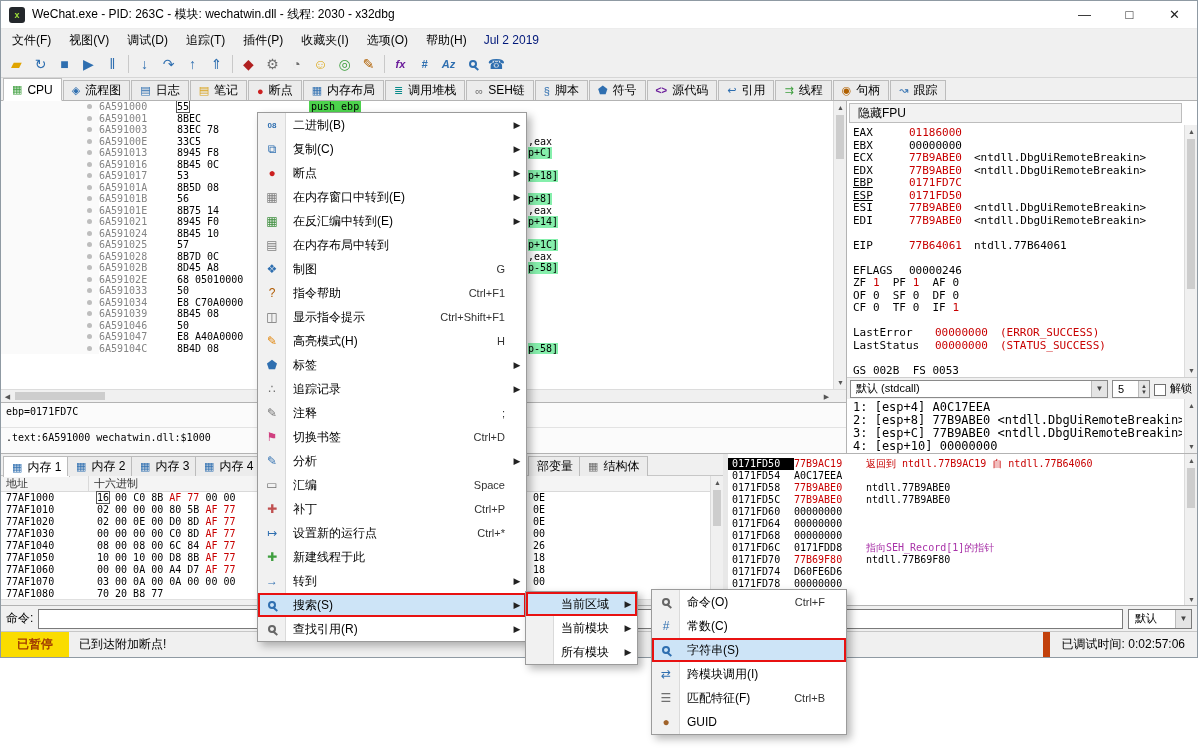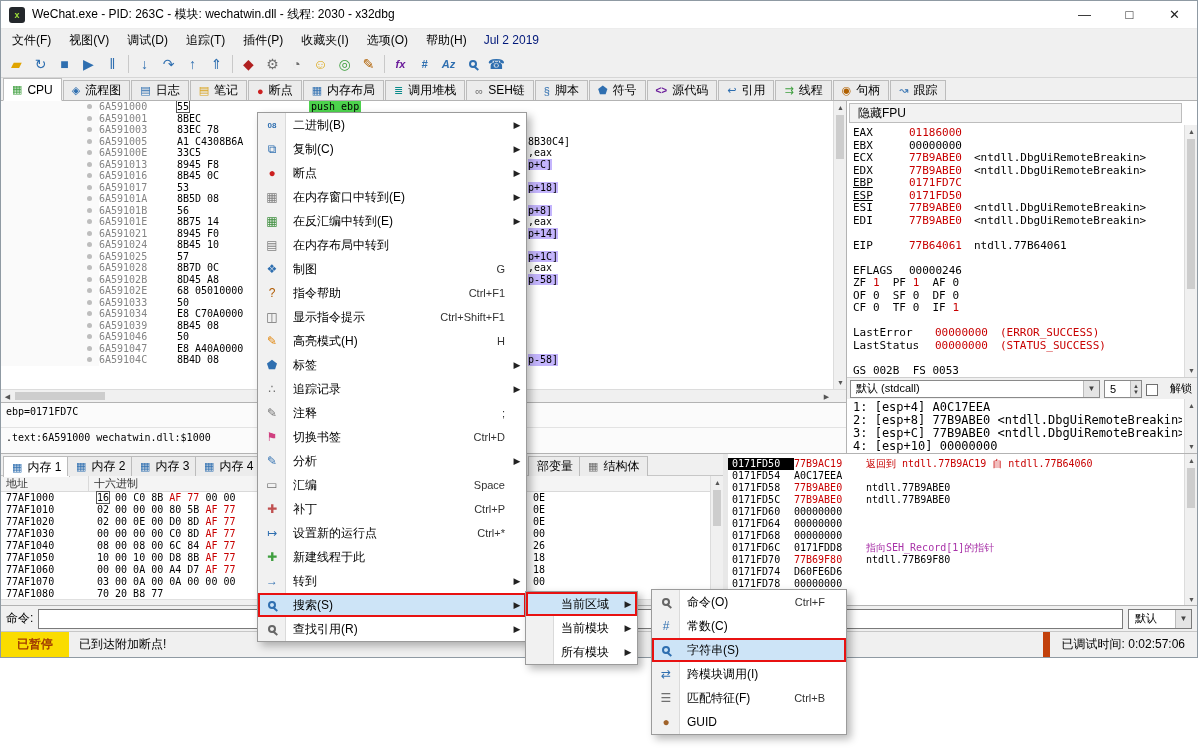--- a/index.html
+++ b/index.html
@@ -38,21 +38,21 @@
   .drows{position:absolute;left:0;top:0;right:13px;height:288px;overflow:hidden;font-family:"DejaVu Sans Mono",monospace;font-size:10px}
   .drow{height:11.5px;line-height:11.5px;display:flex;position:relative;white-space:pre}
   .drow .g{width:98px;background:#fafafa;position:relative;flex:none}
   .drow .dot{position:absolute;left:86px;top:3px;width:5px;height:5px;border-radius:50%;background:#bdbdbd}
   .drow .da{width:78px;color:#848484;flex:none}
   .drow .db{width:132px;color:#000;flex:none}
   .drow .di{flex:1}
   .chip{background:#4cd34c;padding:0 2px}
   .selb{outline:1px solid #555}
   .tail{position:absolute;left:527px;top:0}
-  .tail.cyan{background:#c4b5fd}
+  .tail.cyan{background:#86efac}
 
   
   .vsb{position:absolute;width:13px;background:#f0f0f0;border-left:1px solid #dcdcdc}
   .hsb{position:absolute;height:13px;background:#f0f0f0;border-top:1px solid #dcdcdc}
   .sbarr{position:absolute;color:#555;font-size:7px;width:13px;height:13px;display:flex;align-items:center;justify-content:center}
   .sbth{position:absolute;background:#cdcdcd}
 
   .dvs{right:0;top:0;height:288px}
   .dhs{left:0;top:288px;width:845px}
 
@@ -70,21 +70,21 @@
   .rn.u{text-decoration:underline}
   .rne{width:82px;flex:none}
   .red{color:#c80000}
   .rc{margin-left:12px}
   .rvs{position:absolute;right:0;top:24px;height:252px}
   .convrow{position:absolute;left:0;right:0;top:276px;height:22px;background:#f0f0f0;border-top:1px solid #cfcfcf;display:flex;align-items:center;gap:4px;padding:0 3px}
   .cselect{flex:1;height:18px;background:#fff;border:1px solid #8a8a8a;display:flex;align-items:center;padding-left:5px;font-size:11px}
   .cselect .dd{margin-left:auto;width:16px;height:100%;background:#e4e4e4;border-left:1px solid #bbb;display:flex;align-items:center;justify-content:center;font-size:8px;color:#444}
   .cspin{width:38px;height:18px;background:#fff;border:1px solid #8a8a8a;display:flex;align-items:center;padding-left:5px;font-size:11px}
   .cspin .ud{margin-left:auto;display:flex;flex-direction:column;font-size:6px;color:#444;background:#e4e4e4;border-left:1px solid #bbb;height:100%;justify-content:center;padding:0 2px}
-  .cchk{display:flex;align-items:flex-end;gap:12px;font-size:11px;padding-right:2px}
+  .cchk{display:flex;align-items:flex-end;gap:4px;font-size:11px;padding-right:2px}
   .cchk .box{width:12px;height:12px;background:#fff;border:1px solid #707070}
   #args{position:absolute;left:6px;right:15px;top:300px;height:52px;font-family:"DejaVu Sans Mono",monospace;font-size:12px;overflow:hidden}
   .argline{height:13px;line-height:13px;white-space:pre}
   .avs{right:0;top:298px;height:54px}
 
   
   .dump{position:absolute;left:0;top:452px;width:722px;height:152px;background:#fff;border-top:1px solid #b3b3b3}
   .dumptabs{position:relative;height:22px;background:#f0f0f0;border-bottom:1px solid #c7c7c7}
   .dtab{position:absolute;top:2px;height:20px;display:flex;align-items:center;gap:5px;padding:0 8px;border:1px solid #bcbcbc;border-bottom:none;background:#ececec;font-size:12px;white-space:nowrap}
   .dtab.active{background:#fff;height:21px}
@@ -260,21 +260,20 @@
         <span class="tg" style="color: rgb(47, 111, 176);">↝</span>
         <span>跟踪</span>
       </div>
     </div>
 
   <div class="disasm">
     <div class="drows" id="disasm-rows">
         <div class="drow"><span class="g"><span class="dot"></span></span><span class="da">6A591000</span><span class="db"><span class="selb">55</span></span><span class="di"><span class="chip">push ebp</span></span></div>
         <div class="drow"><span class="g"><span class="dot"></span></span><span class="da">6A591001</span><span class="db">8BEC</span><span class="di"></span></div>
         <div class="drow"><span class="g"><span class="dot"></span></span><span class="da">6A591003</span><span class="db">83EC 78</span><span class="di"></span></div>
-        <div class="drow"><span class="g"><span class="dot"></span></span><span class="da">6A591005</span><span class="db">A1 C4308B6A</span><span class="di"></span><span class="tail">8B30C4]</span></div>
         <div class="drow"><span class="g"><span class="dot"></span></span><span class="da">6A59100E</span><span class="db">33C5</span><span class="di"></span><span class="tail">,eax</span></div>
         <div class="drow"><span class="g"><span class="dot"></span></span><span class="da">6A591013</span><span class="db">8945 F8</span><span class="di"></span><span class="tail cyan">p+C]</span></div>
         <div class="drow"><span class="g"><span class="dot"></span></span><span class="da">6A591016</span><span class="db">8B45 0C</span><span class="di"></span></div>
         <div class="drow"><span class="g"><span class="dot"></span></span><span class="da">6A591017</span><span class="db">53</span><span class="di"></span><span class="tail cyan">p+18]</span></div>
         <div class="drow"><span class="g"><span class="dot"></span></span><span class="da">6A59101A</span><span class="db">8B5D 08</span><span class="di"></span></div>
         <div class="drow"><span class="g"><span class="dot"></span></span><span class="da">6A59101B</span><span class="db">56</span><span class="di"></span><span class="tail cyan">p+8]</span></div>
         <div class="drow"><span class="g"><span class="dot"></span></span><span class="da">6A59101E</span><span class="db">8B75 14</span><span class="di"></span><span class="tail">,eax</span></div>
         <div class="drow"><span class="g"><span class="dot"></span></span><span class="da">6A591021</span><span class="db">8945 F0</span><span class="di"></span><span class="tail cyan">p+14]</span></div>
         <div class="drow"><span class="g"><span class="dot"></span></span><span class="da">6A591024</span><span class="db">8B45 10</span><span class="di"></span></div>
         <div class="drow"><span class="g"><span class="dot"></span></span><span class="da">6A591025</span><span class="db">57</span><span class="di"></span><span class="tail cyan">p+1C]</span></div>

